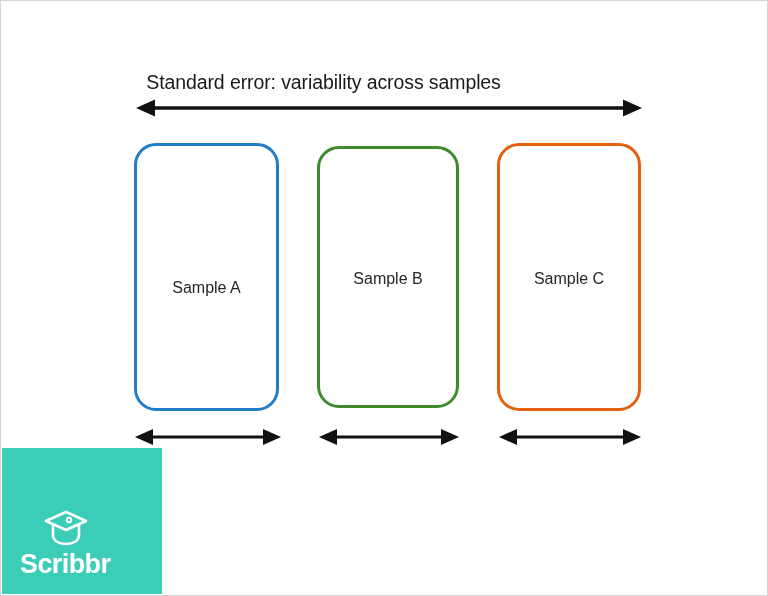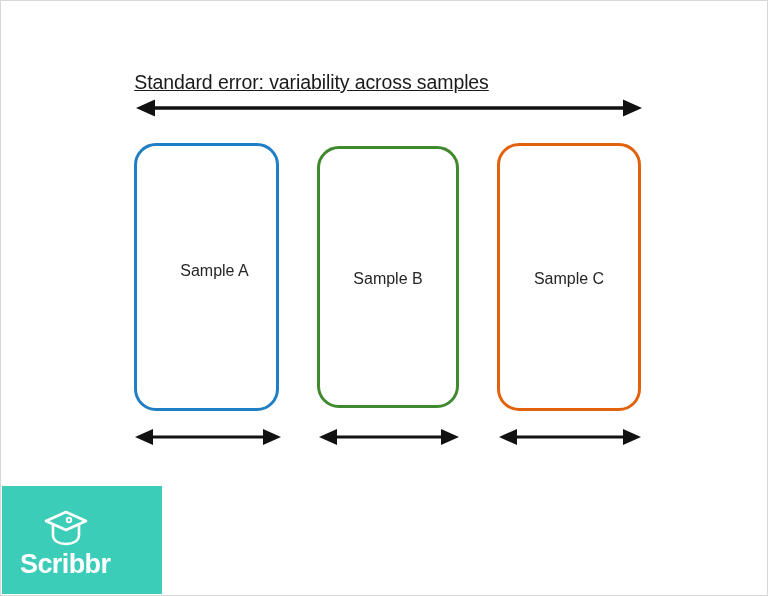--- a/index.html
+++ b/index.html
@@ -20,29 +20,28 @@
     height: 596px;
     background: #ffffff;
     box-sizing: border-box;
     border: 1px solid #d8d8d8;
     overflow: hidden;
   }
 
   
   .caption {
     position: absolute;
-    left: 0;
+    left: 12px;
     width: 621px;
     text-align: center;
     color: #1a1a1a;
     font-size: 19.5px;
     font-weight: 400;
     letter-spacing: -0.1px;
     white-space: nowrap;
-    text-decoration: underline;
   }
   #caption-top { top: 70px; }
   #caption-bottom { top: 458px; }
 
   
   .arrow-wrap {
     position: absolute;
     height: 22px;
   }
   .arrow-wrap svg { display: block; }
@@ -66,21 +65,21 @@
     font-weight: 400;
     white-space: nowrap;
   }
 
   
   #logo-badge {
     position: absolute;
     left: 1px;
     bottom: 1px;
     width: 160px;
-    height: 108px;
+    height: 146px;
     overflow: hidden;
     pointer-events: none;
   }
   #logo-disc {
     position: absolute;
     left: -40px;
     bottom: -62px;
     width: 240px;
     height: 240px;
     border-radius: 50%;
@@ -112,21 +111,21 @@
 
   <div class="arrow-wrap" id="arrow-se" style="left: 135px; top: 96px;">
     <svg id="arrow-se-svg" width="506" height="22" viewBox="0 0 506 22">
       <line id="arrow-se-line" x1="14" y1="11" x2="492" y2="11" stroke="#111111" stroke-width="3.4"></line>
       <polygon id="arrow-se-head-left" points="0,11 19,2.5 19,19.5" fill="#111111"></polygon>
       <polygon id="arrow-se-head-right" points="506,11 487,2.5 487,19.5" fill="#111111"></polygon>
     </svg>
   </div>
 
   <div class="sample-box" id="box-a" style="left: 133px; top: 142px; width: 145px; height: 268px; border-color: rgb(31, 126, 196);">
-    <div class="sample-label" id="label-a" style="top: 116px; padding-left: 8px;">Sample A</div>
+    <div class="sample-label" id="label-a" style="top: 133px;">Sample A</div>
   </div>
 
   <div class="sample-box" id="box-b" style="left: 316px; top: 145px; width: 142px; height: 262px; border-color: rgb(65, 137, 47);">
     <div class="sample-label" id="label-b" style="top: 121px;">Sample B</div>
   </div>
 
   <div class="sample-box" id="box-c" style="left: 496px; top: 142px; width: 144px; height: 268px; border-color: rgb(226, 97, 13);">
     <div class="sample-label" id="label-c" style="top: 124px;">Sample C</div>
   </div>
 

